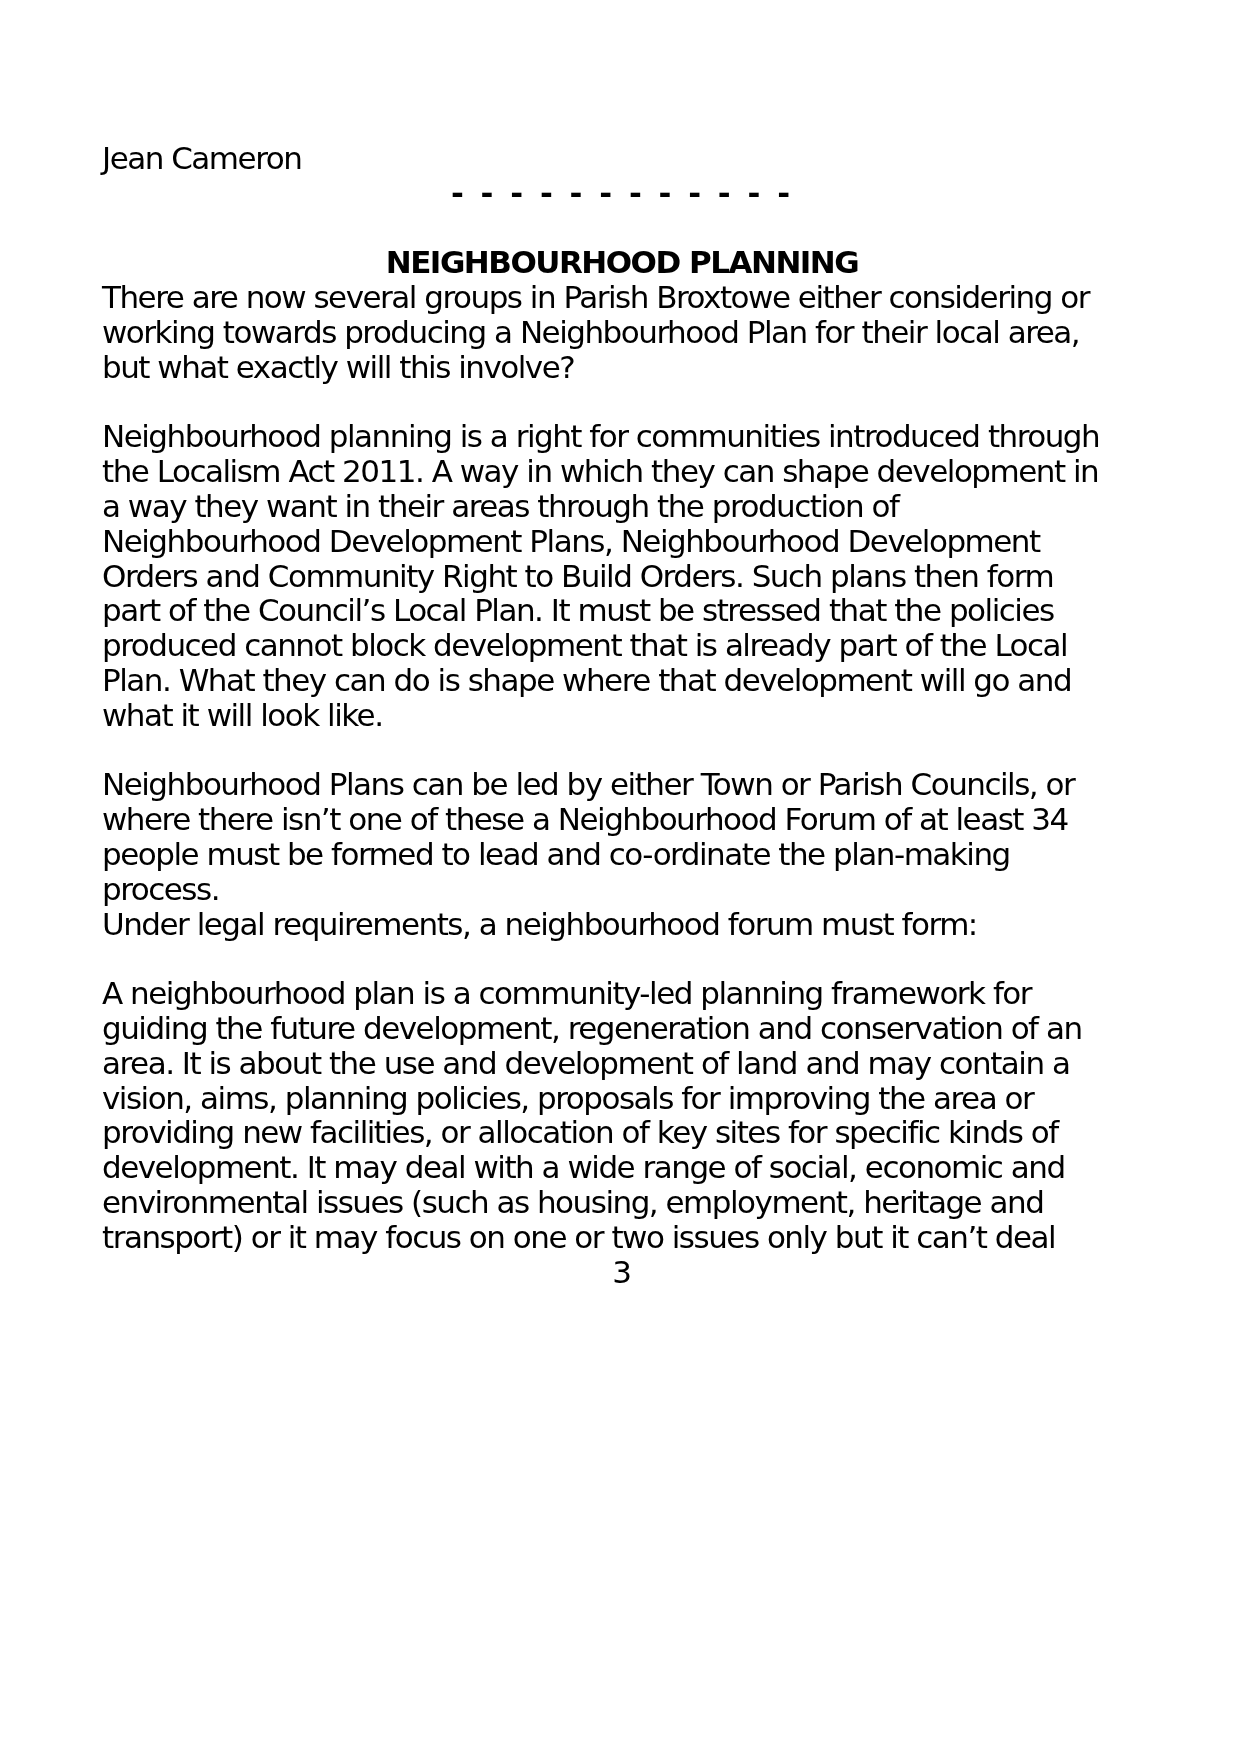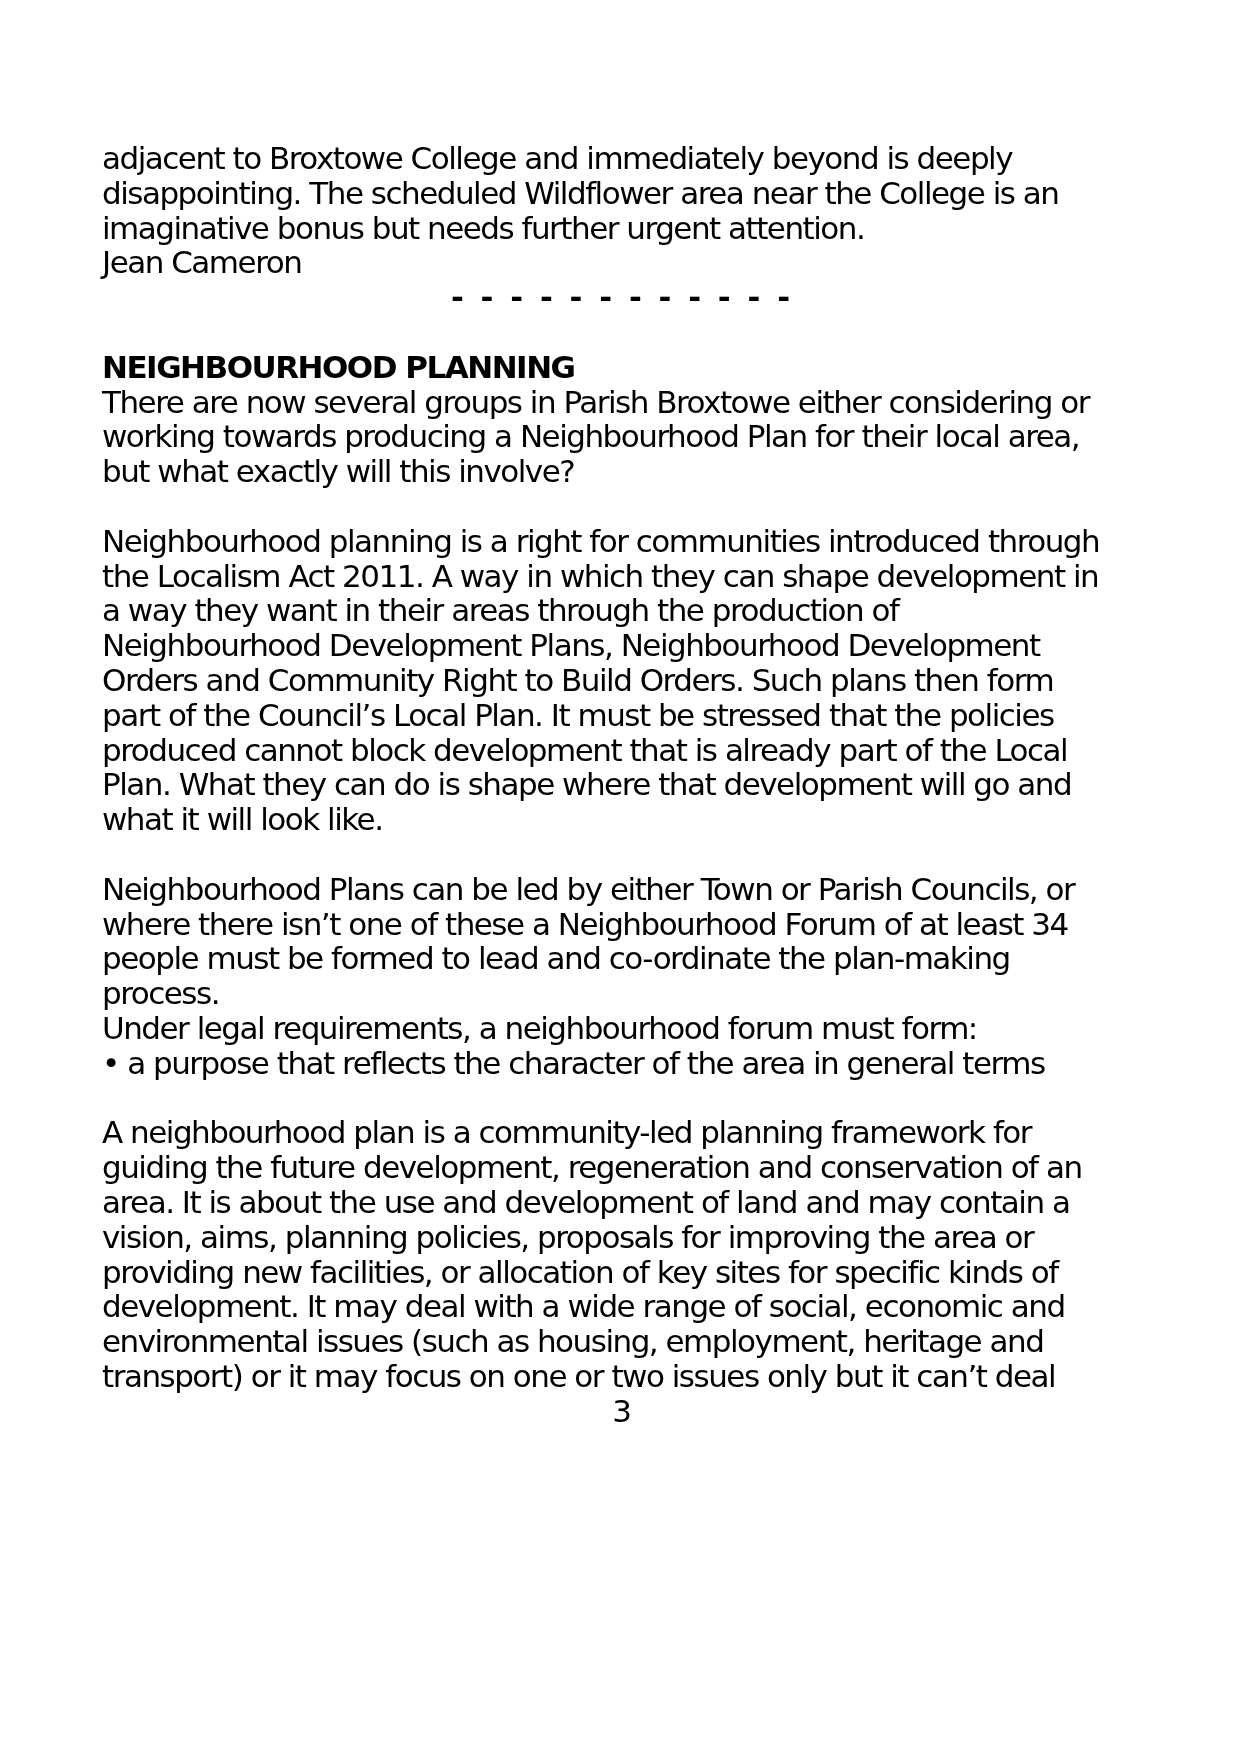--- a/index.html
+++ b/index.html
@@ -43,38 +43,36 @@
     color: #000000;
   }
   .heading {
     margin: 34.8px 0 0 0;
     font-size: 31px;
     line-height: 34.8px;
     letter-spacing: -1.5px;
     font-weight: bold;
     white-space: pre;
     color: #000000;
+    text-align: center;
   }
   .page-number {
     margin: 0;
     font-size: 31px;
     line-height: 34.8px;
     text-align: center;
     white-space: pre;
     color: #000000;
   }
 </style>
 </head>
 <body>
 
 <div class="content">
 
-  <p class="body-text">adjacent to Broxtowe College and immediately beyond is deeply
-disappointing. The scheduled Wildflower area near the College is an
-imaginative bonus but needs further urgent attention.</p>
 
   <p class="body-text bold">Jean Cameron</p>
 
   <p class="separator">- - - - - - - - - - - -</p>
 
   <h2 class="heading">NEIGHBOURHOOD PLANNING</h2>
 
   <p class="body-text">There are now several groups in Parish Broxtowe either considering or
 working towards producing a Neighbourhood Plan for their local area,
 but what exactly will this involve?</p>
@@ -90,21 +88,20 @@
 what it will look like.</p>
 
   <p class="body-text mt">Neighbourhood Plans can be led by either Town or Parish Councils, or
 where there isn’t one of these a Neighbourhood Forum of at least 34
 people must be formed to lead and co-ordinate the plan-making
 process.</p>
 
   <p class="body-text">Under legal requirements, a neighbourhood forum must form:</p>
 
 
-  <p class="body-text">• a purpose that reflects the character of the area in general terms</p>
 
 
   <p class="body-text mt">A neighbourhood plan is a community-led planning framework for
 guiding the future development, regeneration and conservation of an
 area. It is about the use and development of land and may contain a
 vision, aims, planning policies, proposals for improving the area or
 providing new facilities, or allocation of key sites for specific kinds of
 development. It may deal with a wide range of social, economic and
 environmental issues (such as housing, employment, heritage and
 transport) or it may focus on one or two issues only but it can’t deal</p>

